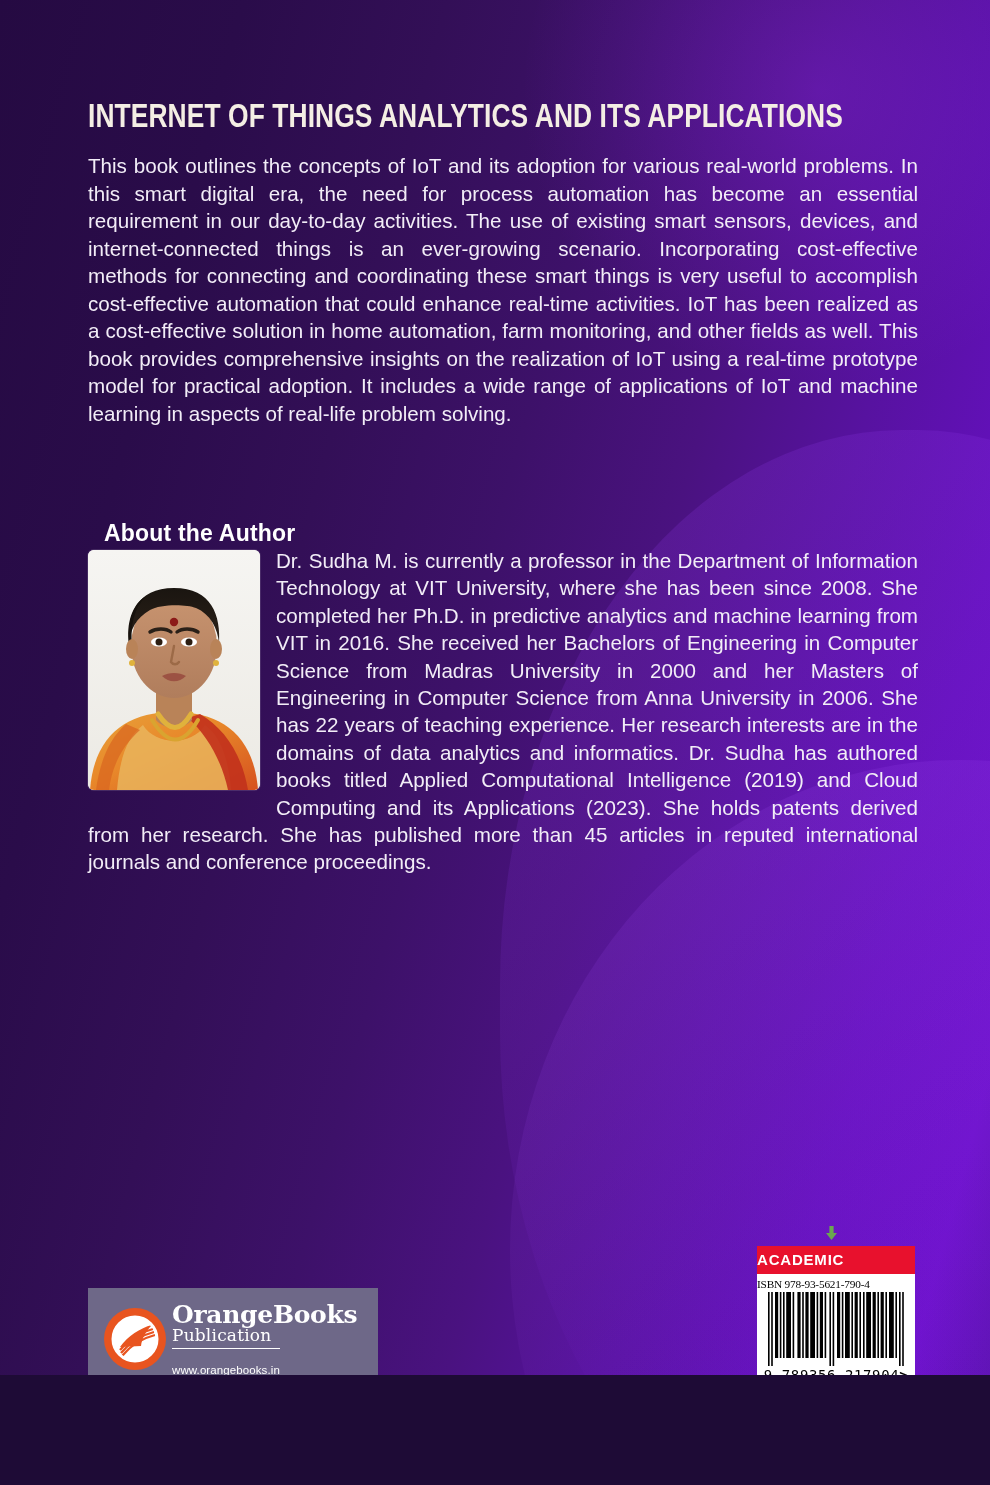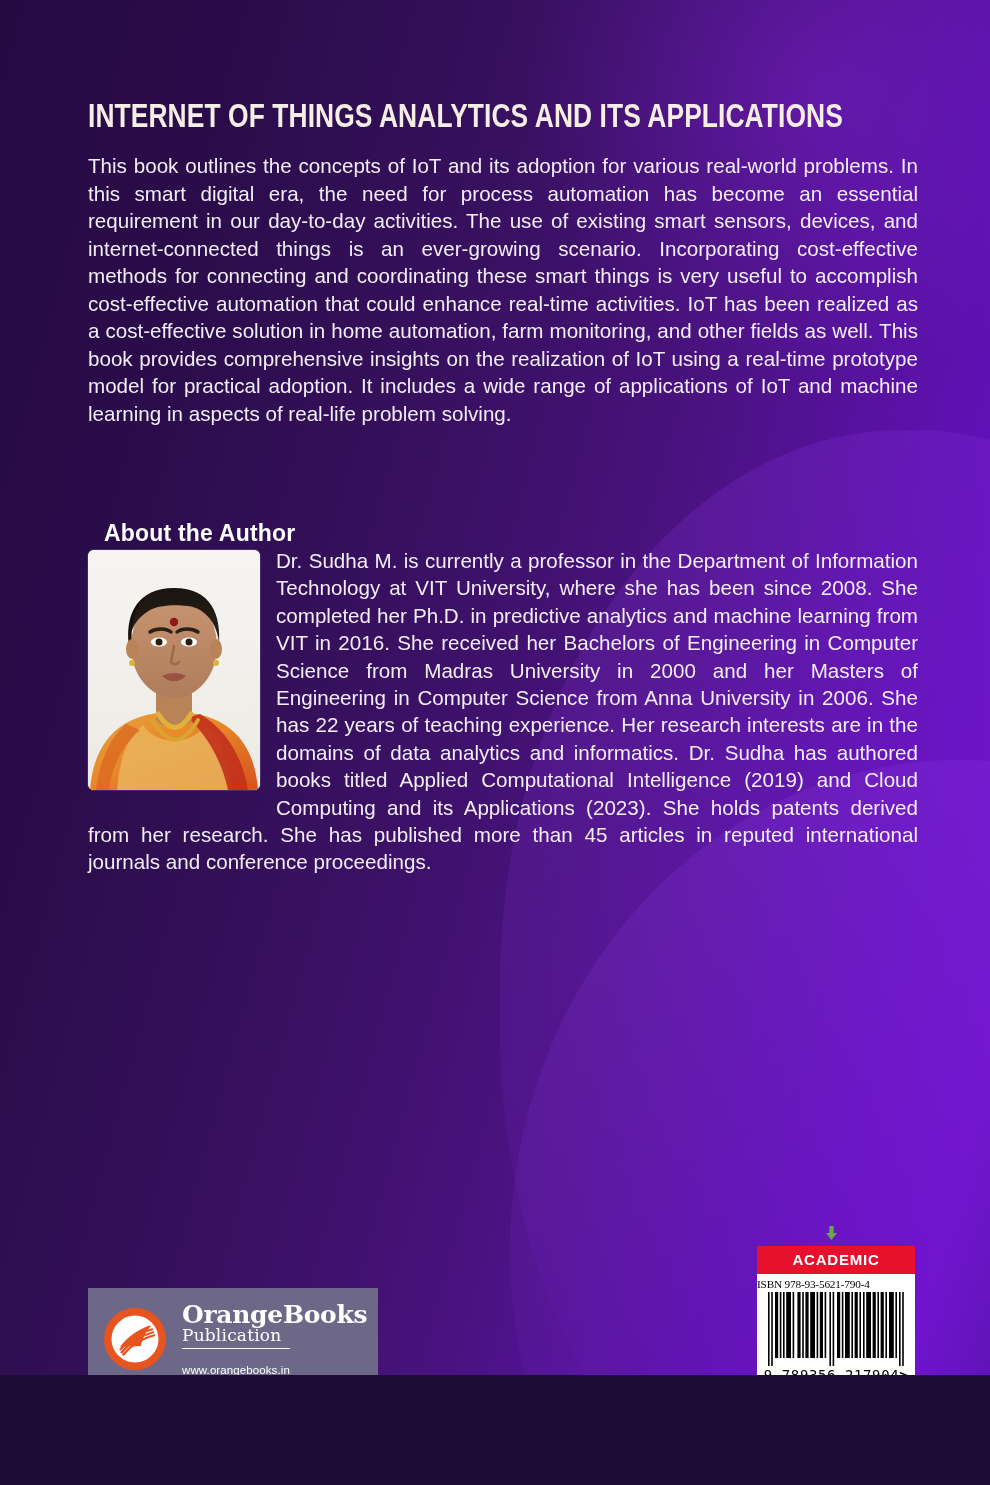--- a/index.html
+++ b/index.html
@@ -150,21 +150,21 @@
   
   .publisher {
     position: absolute;
     left: 88px;
     top: 1288px;
     width: 290px;
     height: 102px;
     background: #6e6888;
     display: flex;
     align-items: center;
-    gap: 14px;
+    gap: 4px;
     padding: 0 14px;
     box-sizing: border-box;
   }
   .pub-mark { width: 66px; height: 66px; flex: 0 0 66px; }
   .pub-text { color: #ffffff; line-height: 1; }
   .pub-name {
     font-family: "DejaVu Serif", serif;
     font-size: 25px;
     font-weight: 700;
     letter-spacing: -0.3px;
@@ -206,21 +206,20 @@
     width: 158px;
     background: #ffffff;
     padding-bottom: 5px;
   }
   .academic-banner {
     background: #e8112d;
     color: #ffffff;
     font-size: 15px;
     font-weight: 700;
     letter-spacing: 0.8px;
-    text-align: center;
     padding: 5px 0 6px;
   }
   .isbn-line {
     font-family: Liberation Serif, serif;
     font-size: 11.3px;
     color: #000000;
     text-align: left;
     letter-spacing: -0.2px;
     padding: 4px 0 2px;
     white-space: nowrap;

